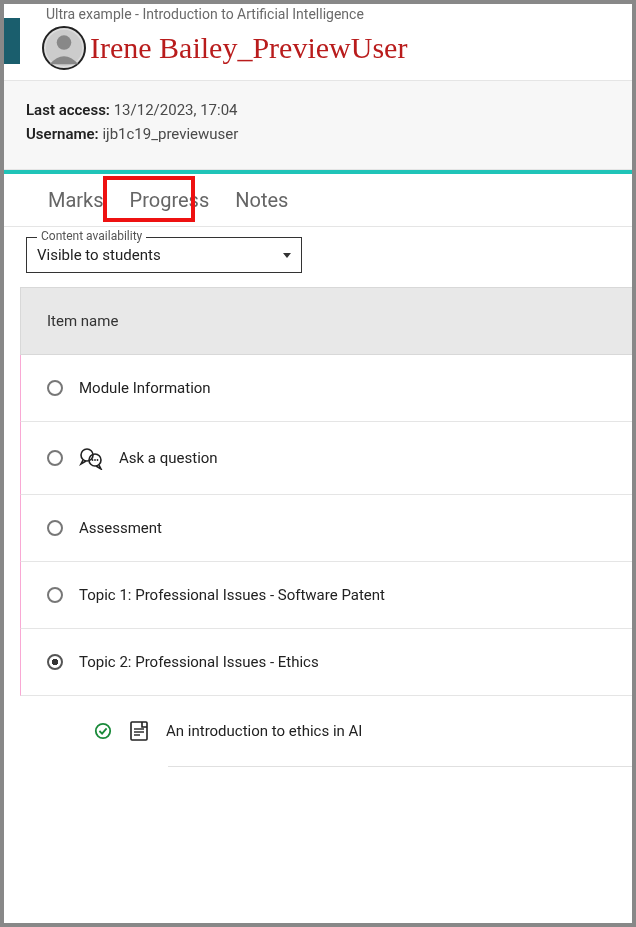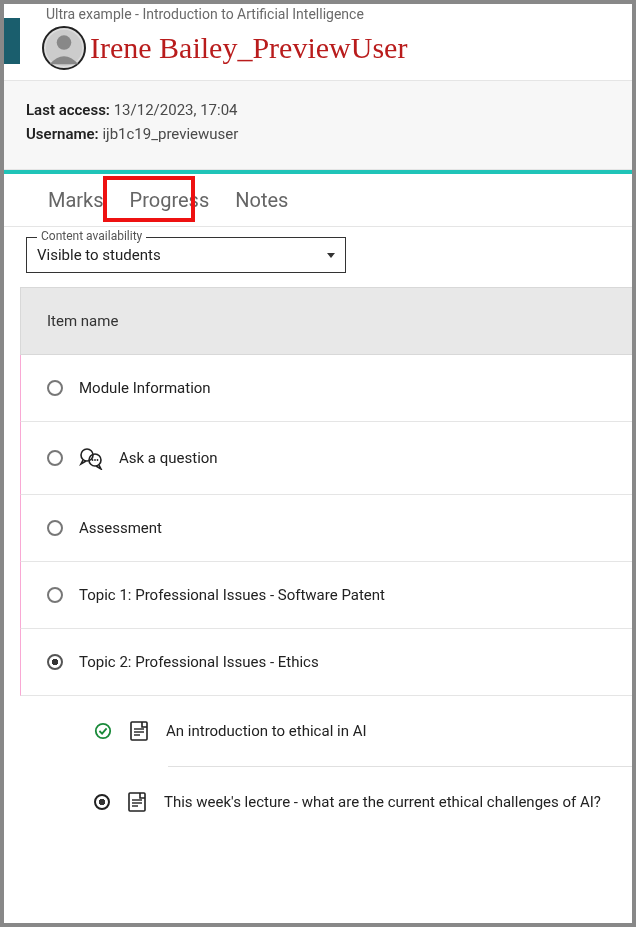--- a/index.html
+++ b/index.html
@@ -99,21 +99,21 @@
     .tab-highlight {
       position: absolute;
       border: 4px solid #e11;
       pointer-events: none;
     }
     .filter-row {
       padding: 10px 22px 14px 22px;
     }
     .filter-fieldset {
       border: 1px solid #333;
-      width: 320px;
+      width: 276px;
       padding: 8px 10px;
       position: relative;
       display: flex;
       align-items: center;
       justify-content: space-between;
       cursor: pointer;
     }
     .filter-legend {
       font-size: 12px;
       color: #555;
@@ -286,31 +286,20 @@
         <circle cx="10" cy="10" r="8" fill="none" stroke="#1a8a3a" stroke-width="2"></circle>
         <path d="M 6 10 L 9 13 L 14 7" fill="none" stroke="#1a8a3a" stroke-width="2"></path>
       </svg>
       <svg class="doc-icon" viewBox="0 0 22 22">
         <rect x="3" y="2" width="16" height="18" rx="1" fill="none" stroke="#222" stroke-width="1.6"></rect>
         <path d="M 14 2 L 14 7 L 19 7" fill="none" stroke="#222" stroke-width="1.6"></path>
         <line x1="6" y1="9" x2="16" y2="9" stroke="#222" stroke-width="1.4"></line>
         <line x1="6" y1="12" x2="16" y2="12" stroke="#222" stroke-width="1.4"></line>
         <line x1="6" y1="15" x2="12" y2="15" stroke="#222" stroke-width="1.4"></line>
       </svg>
-      <span class="item-label">An introduction to ethical in AI</span>
+      <span class="item-label">An introduction to ethics in AI</span>
     </div>
 
     <div class="sub-divider"></div>
 
-    <div class="item-row sub">
-      <span class="status-circle part" style="border-color:#222;"></span>
-      <svg class="doc-icon" viewBox="0 0 22 22">
-        <rect x="3" y="2" width="16" height="18" rx="1" fill="none" stroke="#222" stroke-width="1.6"></rect>
-        <path d="M 14 2 L 14 7 L 19 7" fill="none" stroke="#222" stroke-width="1.6"></path>
-        <line x1="6" y1="9" x2="16" y2="9" stroke="#222" stroke-width="1.4"></line>
-        <line x1="6" y1="12" x2="16" y2="12" stroke="#222" stroke-width="1.4"></line>
-        <line x1="6" y1="15" x2="12" y2="15" stroke="#222" stroke-width="1.4"></line>
-      </svg>
-      <span class="item-label">This week's lecture - what are the current ethical challenges of AI?</span>
-    </div>
 
   </div>
 </div>
 
 </body></html>

